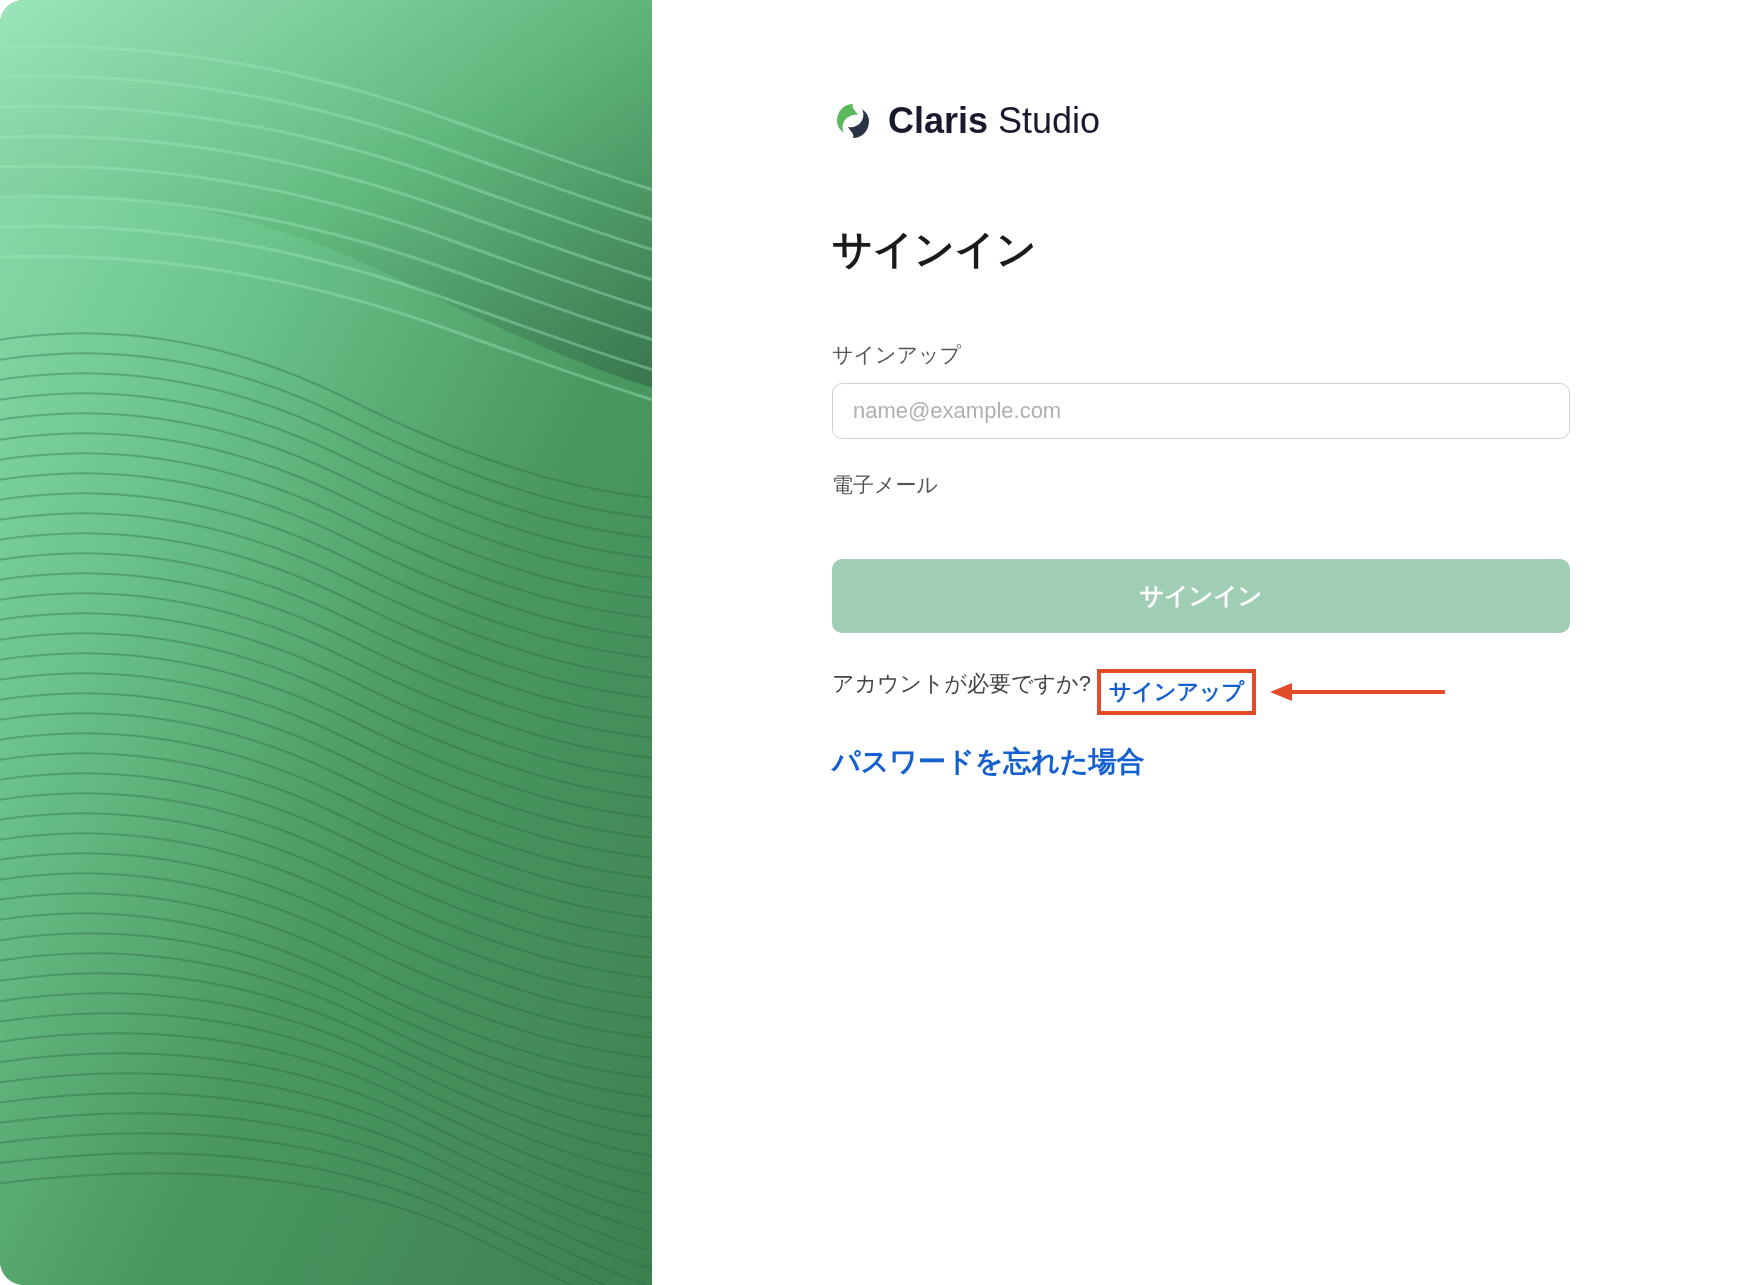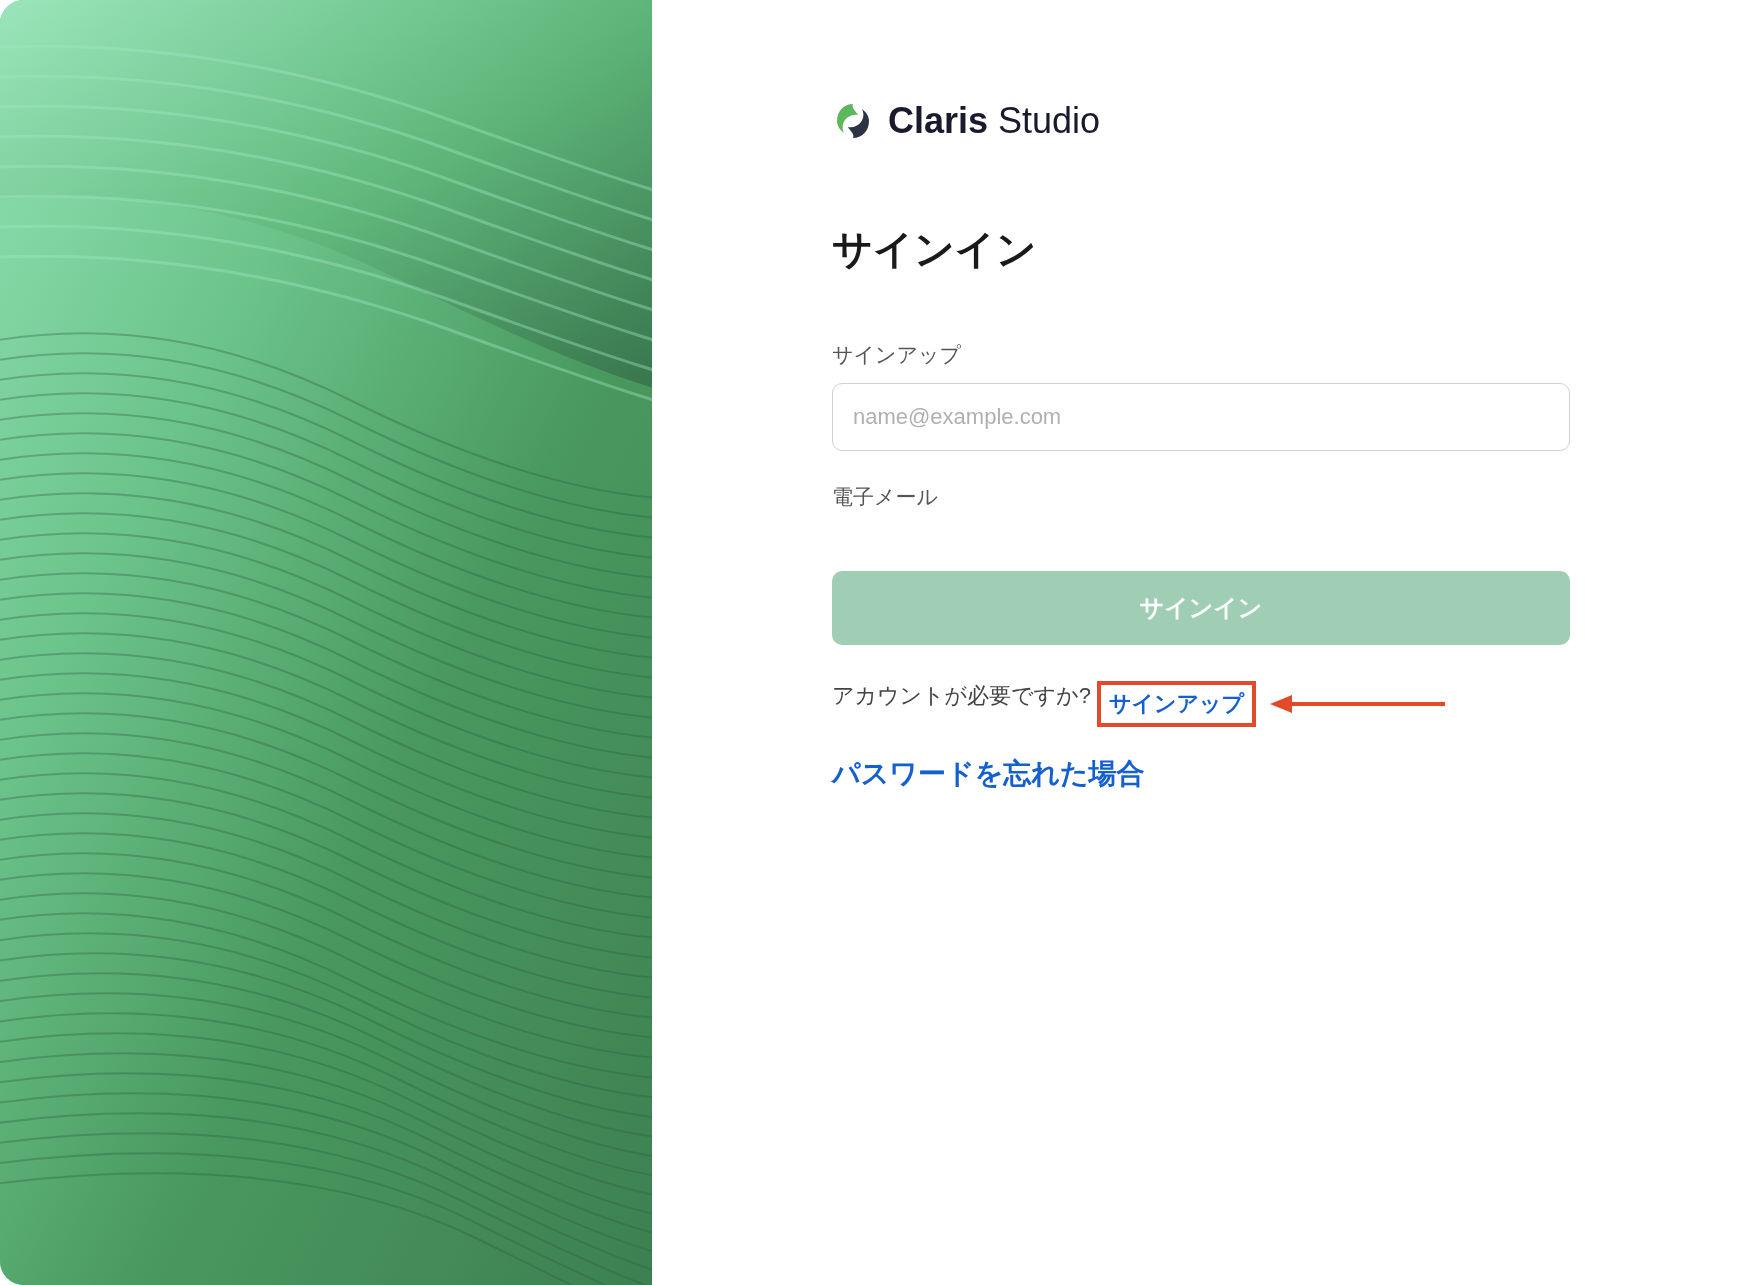--- a/index.html
+++ b/index.html
@@ -81,21 +81,21 @@
     
     .field-label {
       display: block;
       font-size: 21px;
       color: #555;
       margin-bottom: 14px;
     }
     
     .field-input {
       width: 100%;
-      height: 68px;
+      height: 56px;
       padding: 0 20px;
       font-size: 22px;
       border: 1px solid #d0d0d0;
       border-radius: 10px;
       color: #333;
       background: #fff;
     }
     
     .field-input::placeholder {
       color: #b0b0b0;

